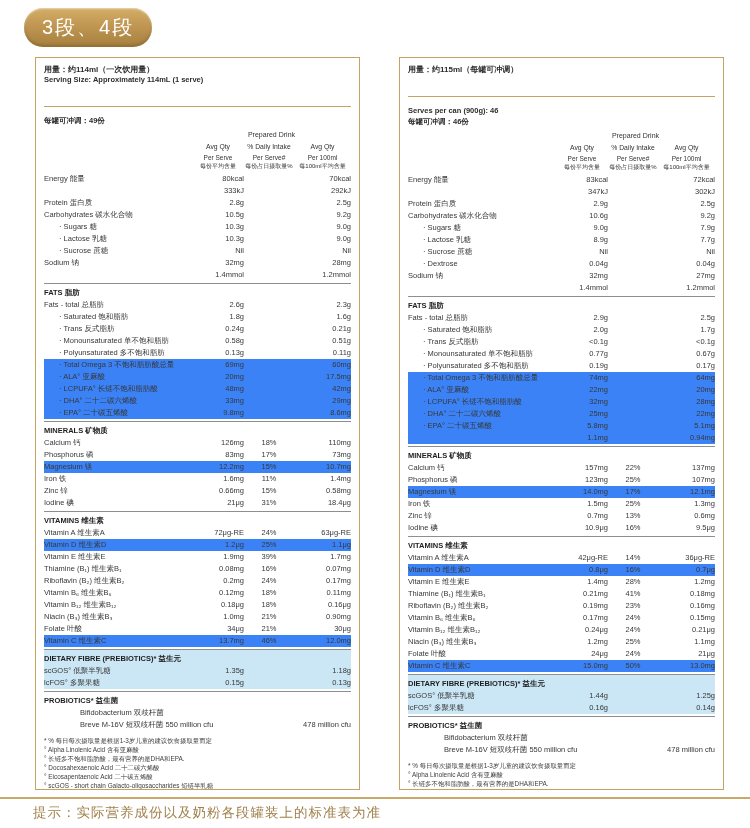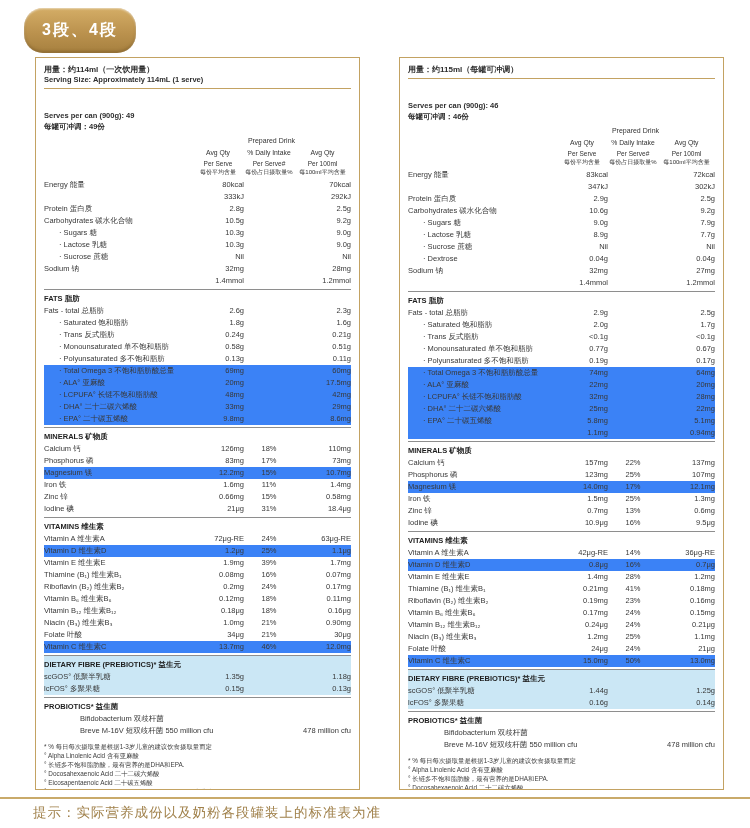--- a/index.html
+++ b/index.html
@@ -6,36 +6,36 @@
   html,body { background:#ffffff; }
   body {
     width:750px; height:828px; position:relative; overflow:hidden;
     font-family:"Liberation Sans", sans-serif; color:#3a3a3a;
   }
   .page { position:absolute; inset:0; }
 
   
   .badge {
     position:absolute; left:24px; top:8px;
-    padding:12px 18px; border-radius:19px;
+    padding:6px 18px; border-radius:19px;
     background:linear-gradient(180deg,#d4ad66 0%,#bb924e 55%,#a6803f 100%);
     box-shadow: inset 0 1px 2px rgba(255,255,255,.55), inset 0 -2px 3px rgba(110,80,30,.45);
-    color:#ffffff; font-size:16px; font-weight:bold; letter-spacing:2px;
+    color:#ffffff; font-size:20px; font-weight:normal; letter-spacing:2px;
   }
 
   
   .panel {
     position:absolute; top:57px; width:325px; height:733px;
     border:1px solid #c3a262; background:#fff;
     padding:6px 8px 4px; overflow:hidden;
   }
   .panel.p0 { left:35px; }
   .panel.p1 { left:399px; }
 
-  .panel-head { border-bottom:1px solid #c3a262; padding-bottom:3px; margin-bottom:21px; font-weight:bold; }
+  .panel-head { border-bottom:1px solid #c3a262; padding-bottom:21px; margin-bottom:8px; font-weight:bold; }
   .usage-cn { font-size:8px; line-height:11px; color:#2e2e2e; }
   .usage-en { font-size:7.5px; line-height:10px; color:#2e2e2e; }
   .serves { font-weight:bold; color:#2e2e2e; margin-bottom:2px; }
   .serves div { font-size:7.5px; line-height:11px; }
 
   
   .grid-row {
     display:grid; grid-template-columns:1fr 52px 50px 57px;
     align-items:baseline; font-size:7.5px; line-height:10px;
     padding:1px 0; color:#383838;
@@ -79,21 +79,20 @@
 <div class="page">
 
   <div class="badge">3段、4段</div>
 
   <section class="panel p0">
     <div class="panel-head">
       <div class="usage-cn">用量：约114ml（一次饮用量）</div>
       <div class="usage-en">Serving Size: Approximately 114mL (1 serve)</div>
     </div>
     <div class="serves">
-      <div>Serves per can (900g): 49</div>
       <div>每罐可冲调：49份</div>
     </div>
     <div class="table">
         <div class="grid-row prep-row">
           <span class="c-label"></span>
           <span class="prep">Prepared Drink</span>
         </div>
         <div class="grid-row heads1">
           <span class="c-label"></span>
           <span class="ch">Avg Qty</span>

